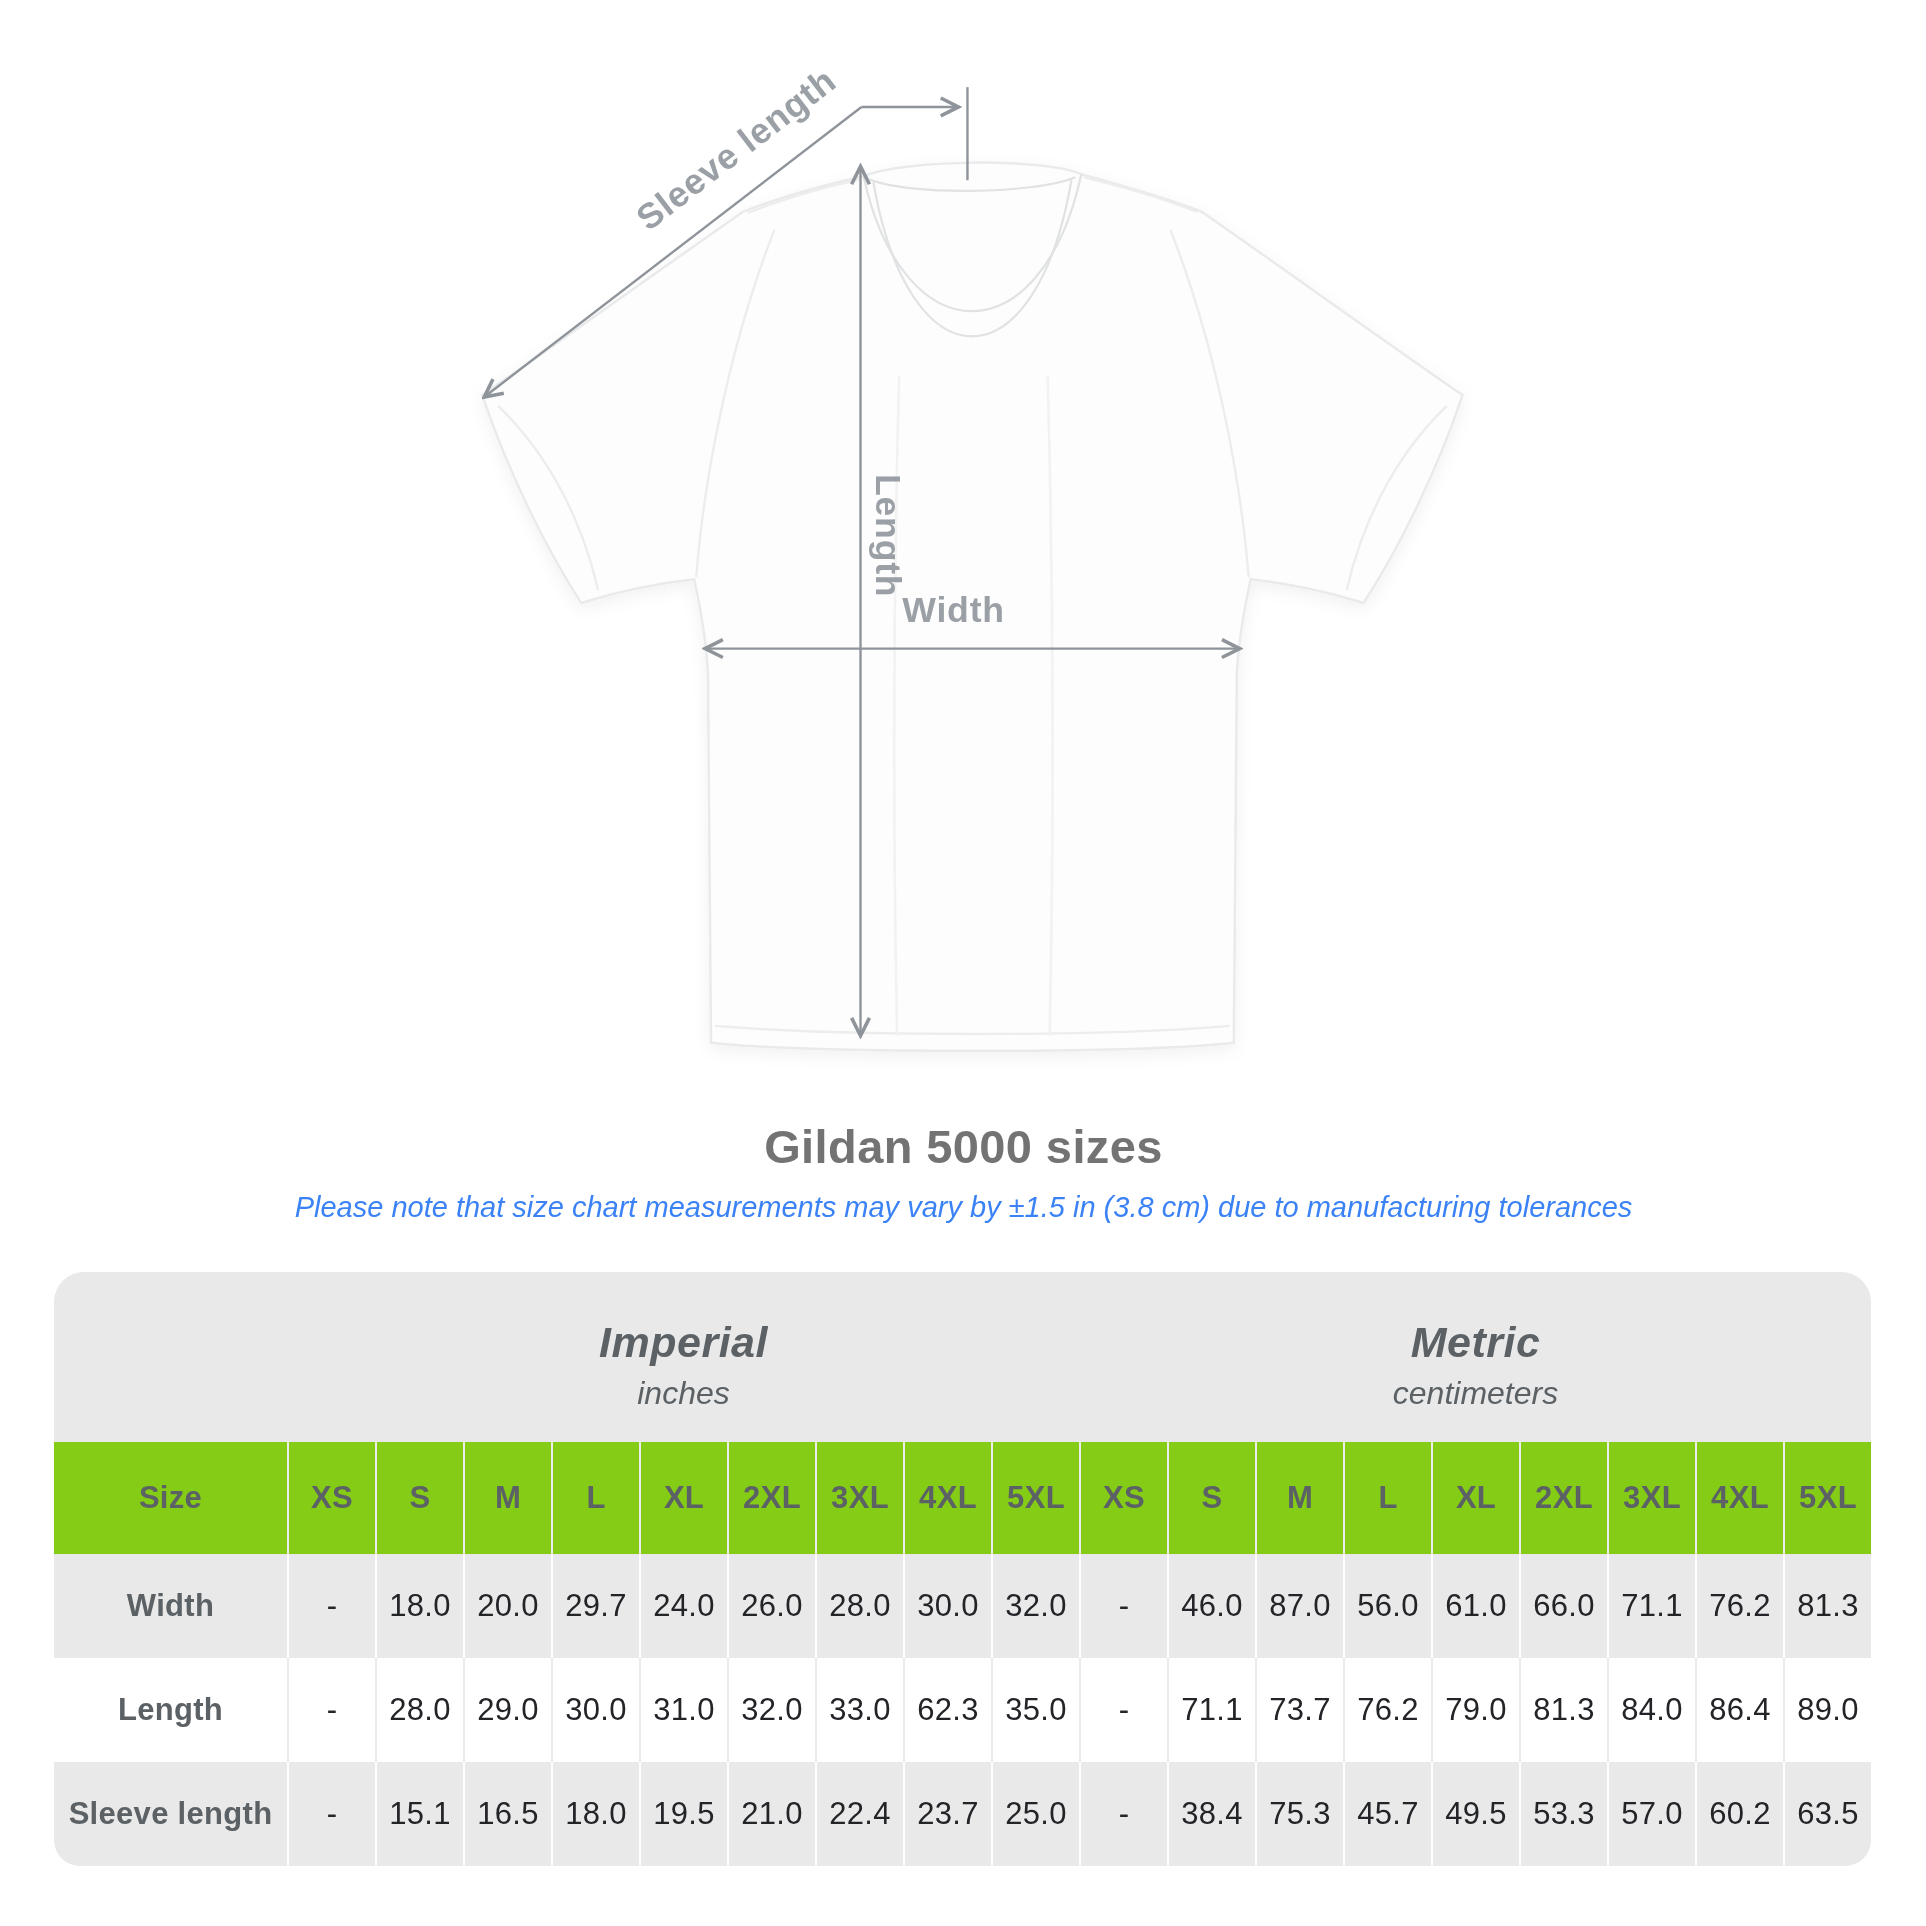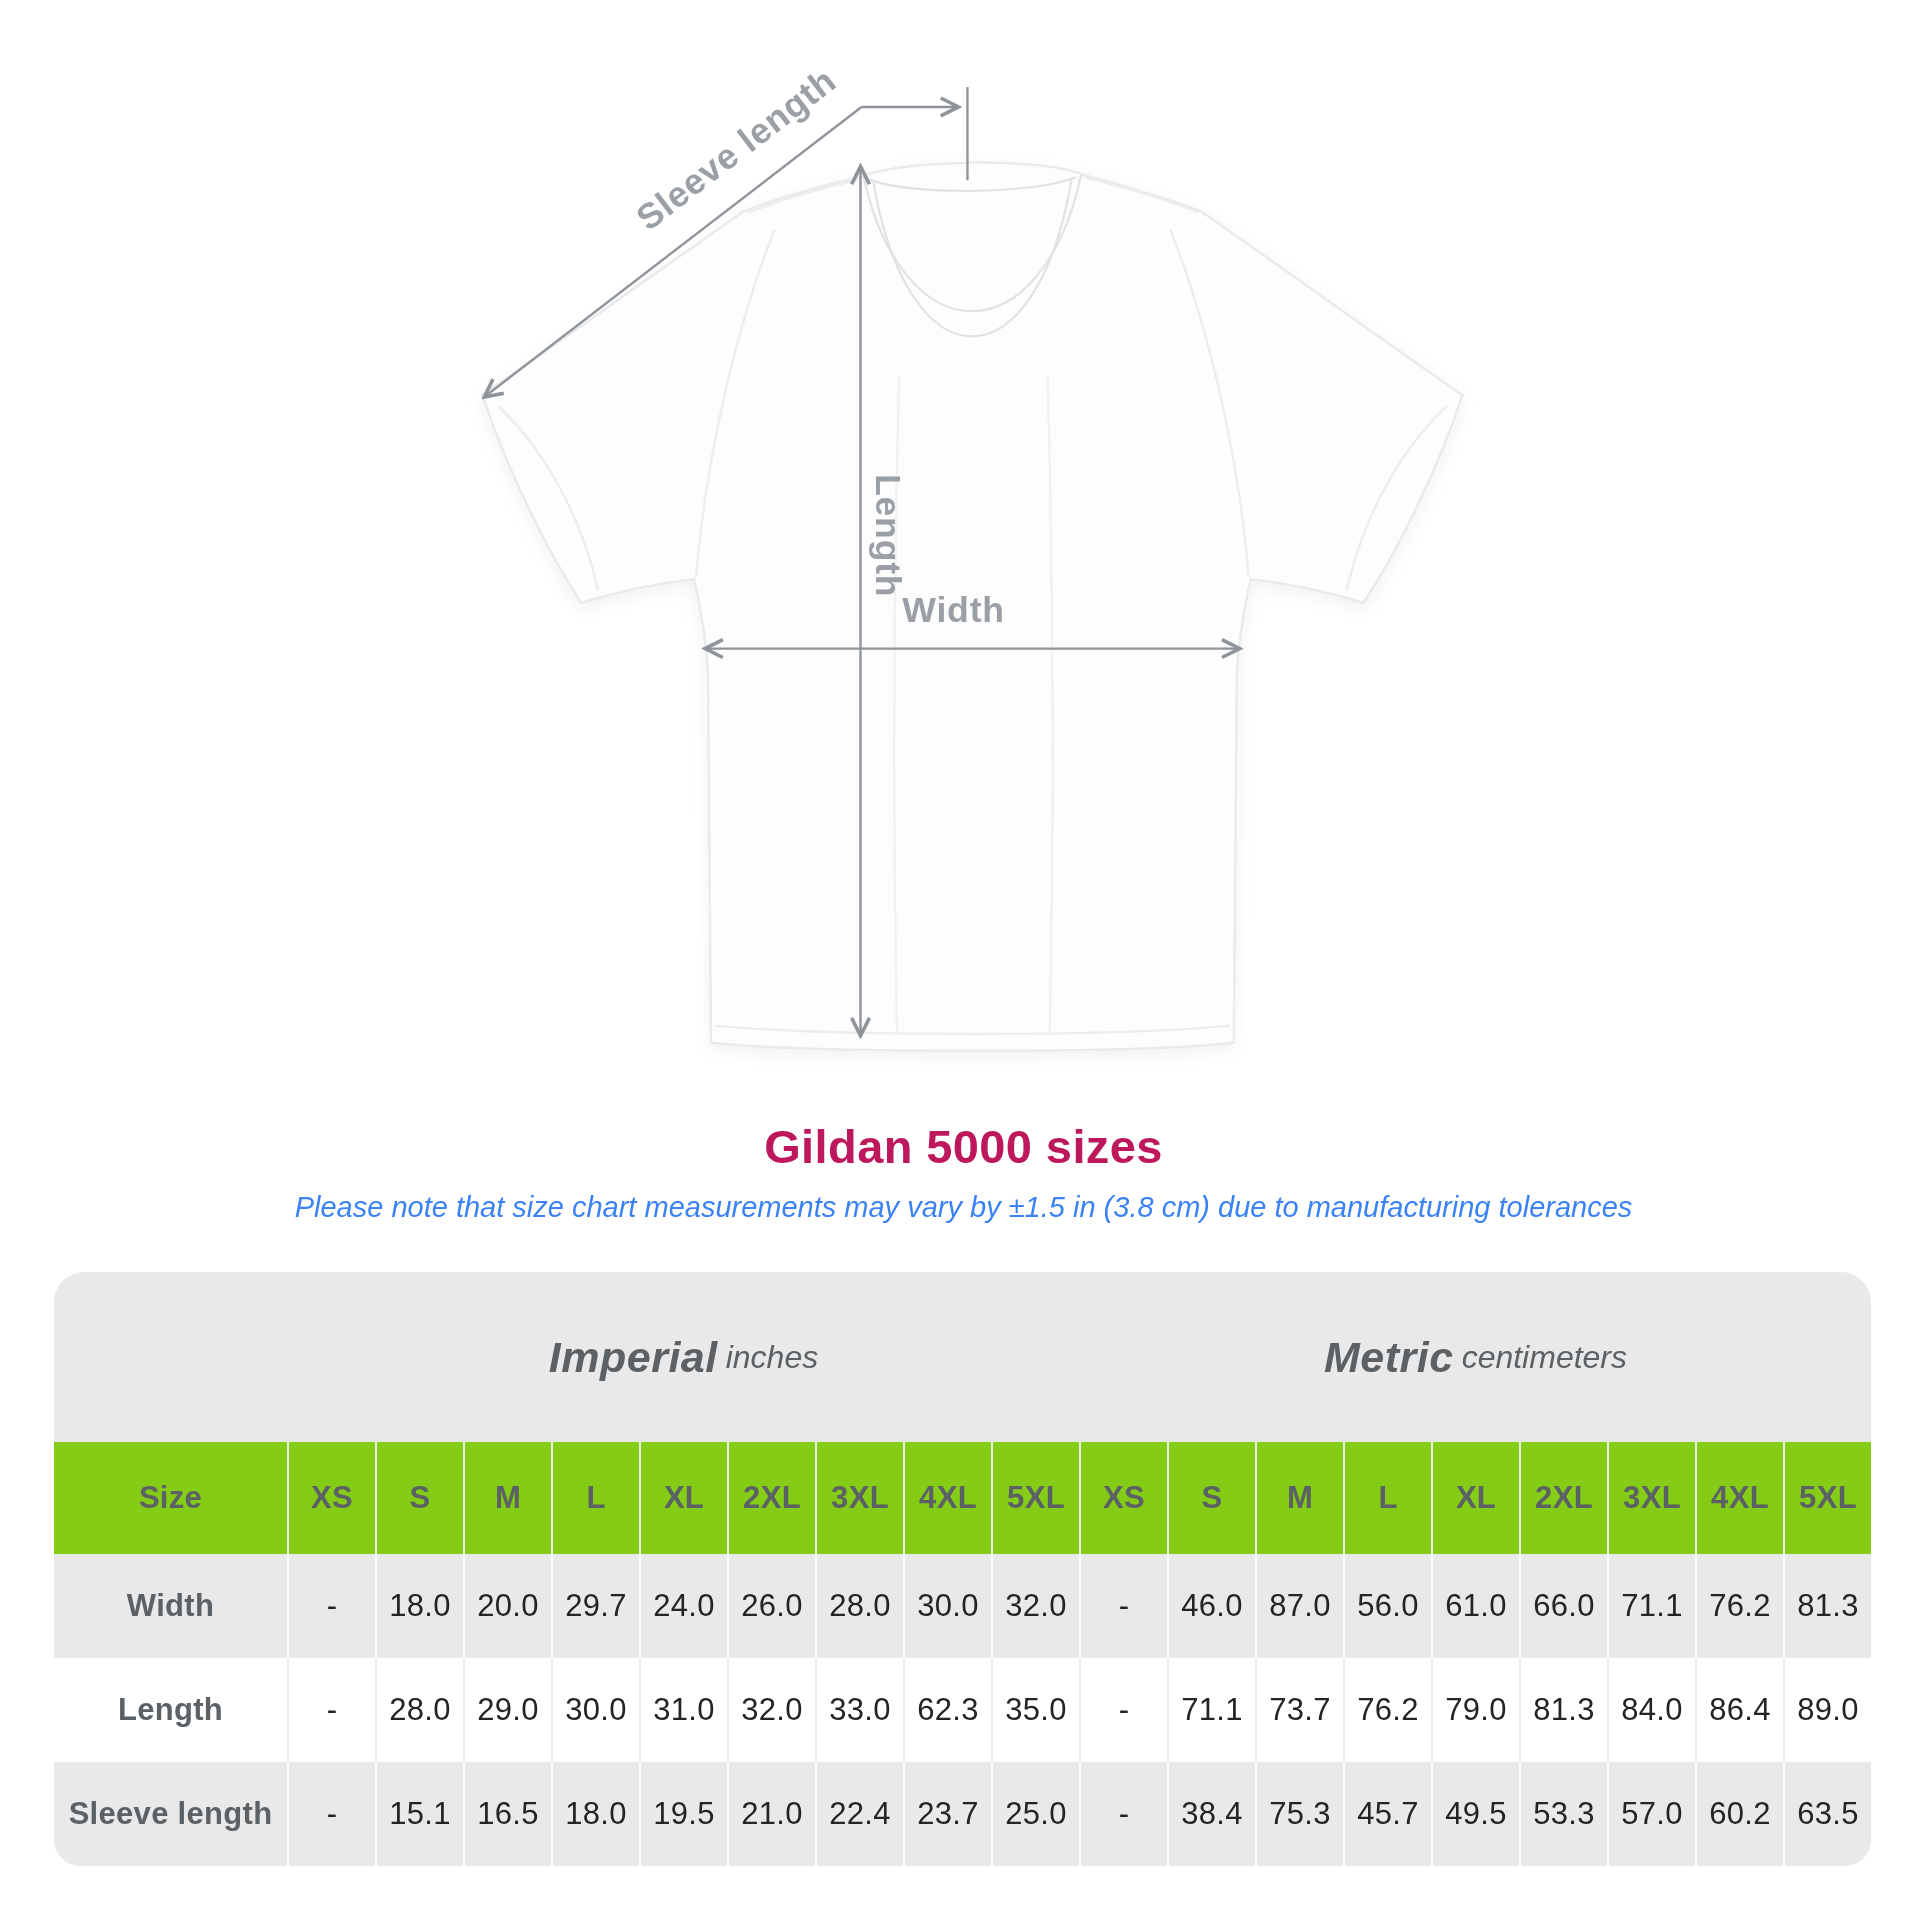--- a/index.html
+++ b/index.html
@@ -10,28 +10,28 @@
   .diagram-svg{position:absolute;left:0;top:0}
   .shirt{fill:#fdfdfd;stroke:#e9eaeb;stroke-width:2.5}
   .detail{fill:none;stroke:#e0e2e3;stroke-width:2.2}
   .crease{fill:none;stroke:#f2f2f2;stroke-width:2.6}
   .seam{fill:none;stroke:#ededee;stroke-width:2.4}
   .meas{stroke:#8e949a;stroke-width:2.4;fill:none}
   .ann-label{fill:#9aa0a5;font-weight:700;font-size:36px;letter-spacing:.8px}
 
   
   .page-title{position:absolute;top:1119px;left:0;width:100%;text-align:center;
-              font-size:47px;font-weight:700;color:#be185d;letter-spacing:0.4px}
+              font-size:47px;font-weight:700;color:#737373;letter-spacing:0.4px}
   .page-subtitle{position:absolute;top:1191px;left:0;width:100%;text-align:center;
                  font-size:29px;font-style:italic;color:#3b82f6}
 
   
   .size-table{position:absolute;left:54px;top:1272px;width:1817px}
   .unit-header{position:relative;height:170px;background:#e9e9e9;border-radius:30px 30px 0 0}
-  .unit-block{position:absolute;top:0;height:100%;display:flex;flex-direction:row;
+  .unit-block{position:absolute;top:8px;height:100%;display:flex;flex-direction:column;
               align-items:center;justify-content:center;gap:8px;color:#5b6165}
   .unit-block.imperial{left:233px;width:793px}
   .unit-block.metric{left:1026px;width:791px}
   .unit-name{font-size:43px;font-weight:700;font-style:italic;letter-spacing:0.5px}
   .unit-sub{font-size:32px;font-style:italic}
 
   .trow{display:grid;grid-template-columns:233px repeat(18,1fr)}
   .trow.sizes{height:112px;background:#84cc16}
   .trow.data{height:104px}
   .trow.shade{background:#e9e9e9}

